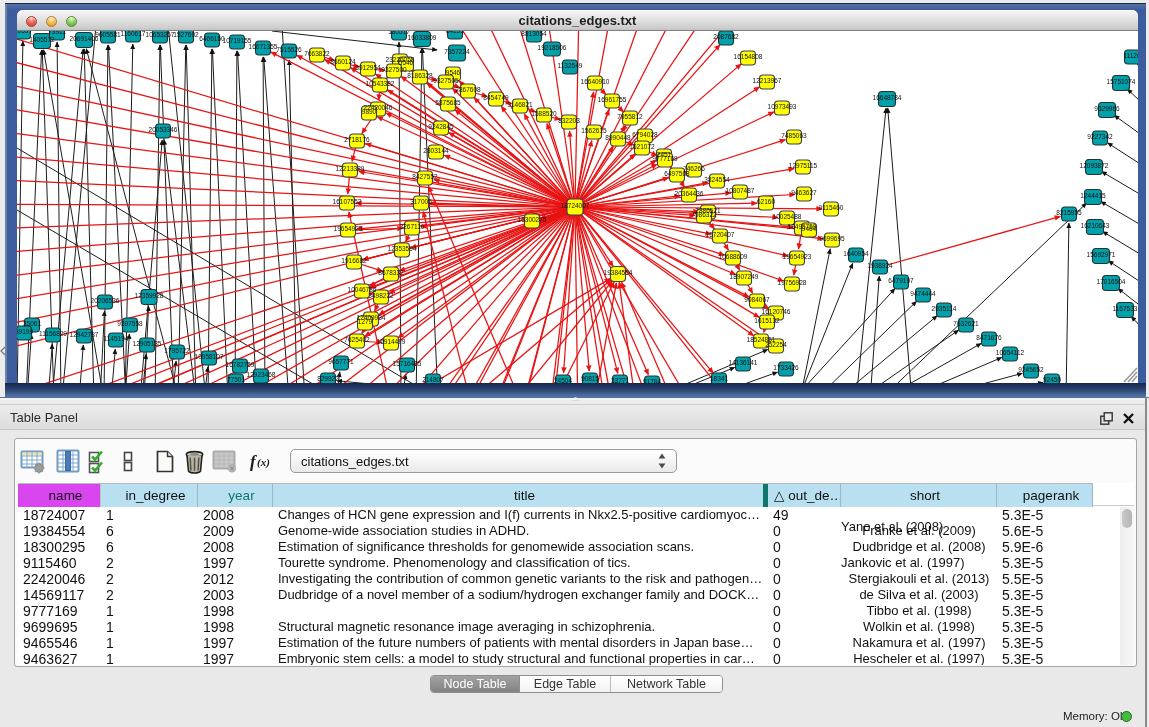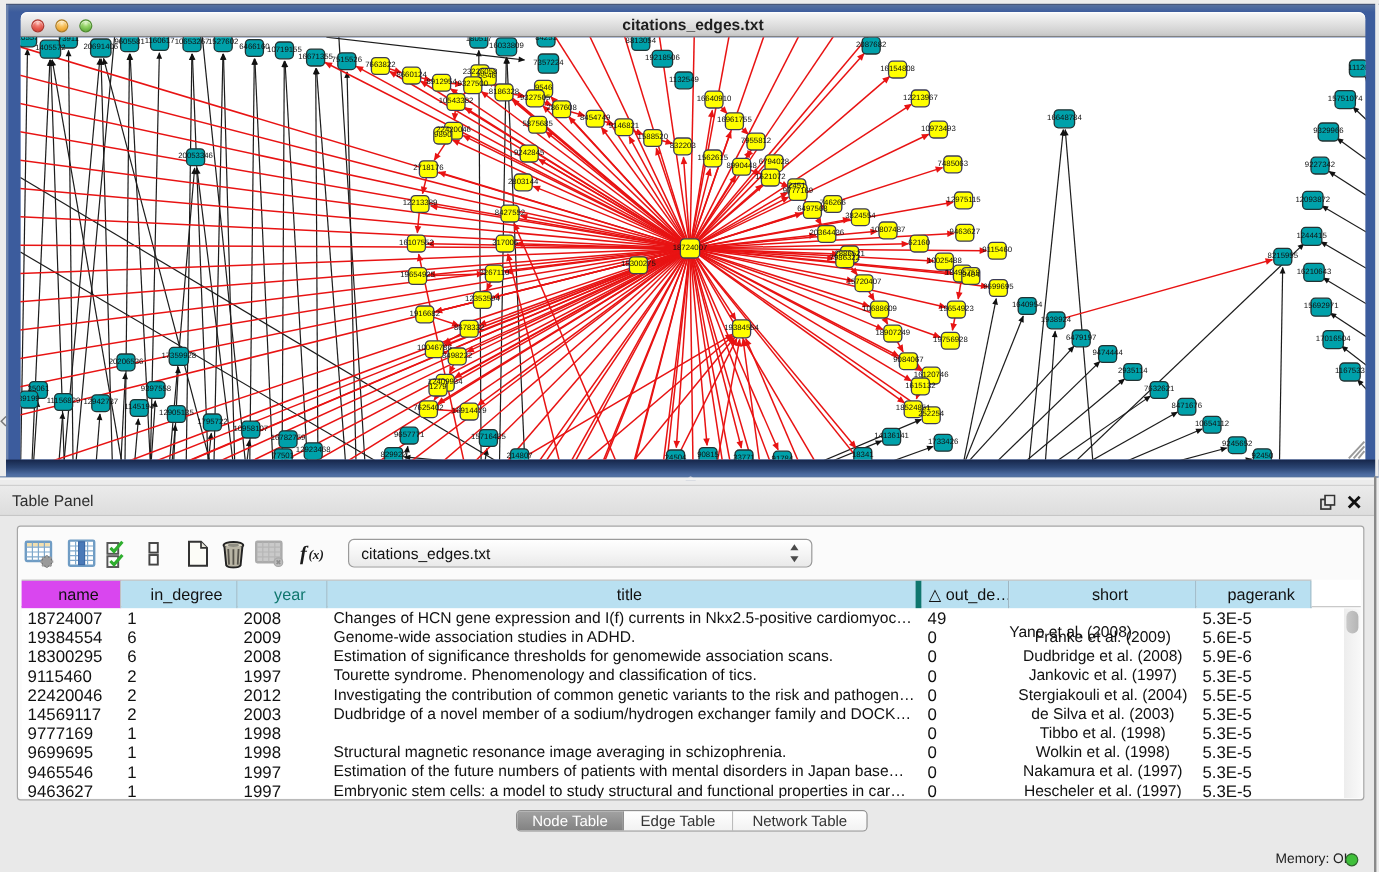--- a/index.html
+++ b/index.html
@@ -701,30 +701,30 @@
       <div style="position:absolute;left:755px;width:68px;top:0;height:16px;overflow:hidden;white-space:nowrap;font-size:14px">0</div>
       <div style="position:absolute;left:823px;width:156px;top:0;height:16px;text-align:center;overflow:hidden;white-space:nowrap;font-size:13px">Dudbridge et al. (2008)</div>
       <div style="position:absolute;left:984px;width:91px;top:0;height:16px;overflow:hidden;white-space:nowrap;font-size:14px">5.9E-6</div>
     </div>
     <div style="position:absolute;left:0;top:48px;width:1116px;height:16px;font-size:13px;color:#111;line-height:16px">
       <div style="position:absolute;left:5px;width:78px;top:0;height:16px;overflow:hidden;white-space:nowrap;font-size:14px">9115460</div>
       <div style="position:absolute;left:88px;width:92px;top:0;height:16px;overflow:hidden;white-space:nowrap;font-size:14px">2</div>
       <div style="position:absolute;left:185px;width:70px;top:0;height:16px;overflow:hidden;white-space:nowrap;font-size:14px">1997</div>
       <div style="position:absolute;left:260px;width:490px;top:0;height:16px;overflow:hidden;white-space:nowrap;font-size:13px">Tourette syndrome. Phenomenology and classification of tics.</div>
       <div style="position:absolute;left:755px;width:68px;top:0;height:16px;overflow:hidden;white-space:nowrap;font-size:14px">0</div>
-      <div style="position:absolute;left:823px;width:156px;top:0;height:16px;text-align:center;overflow:hidden;white-space:nowrap;font-size:13px">Jankovic et al. (1997)</div>
+      <div style="position:absolute;left:823px;width:156px;top:0;height:16px;text-align:left;overflow:hidden;white-space:nowrap;font-size:13px">Jankovic et al. (1997)</div>
       <div style="position:absolute;left:984px;width:91px;top:0;height:16px;overflow:hidden;white-space:nowrap;font-size:14px">5.3E-5</div>
     </div>
     <div style="position:absolute;left:0;top:64px;width:1116px;height:16px;font-size:13px;color:#111;line-height:16px">
       <div style="position:absolute;left:5px;width:78px;top:0;height:16px;overflow:hidden;white-space:nowrap;font-size:14px">22420046</div>
       <div style="position:absolute;left:88px;width:92px;top:0;height:16px;overflow:hidden;white-space:nowrap;font-size:14px">2</div>
       <div style="position:absolute;left:185px;width:70px;top:0;height:16px;overflow:hidden;white-space:nowrap;font-size:14px">2012</div>
       <div style="position:absolute;left:260px;width:490px;top:0;height:16px;overflow:hidden;white-space:nowrap;font-size:13px">Investigating the contribution of common genetic variants to the risk and pathogen…</div>
       <div style="position:absolute;left:755px;width:68px;top:0;height:16px;overflow:hidden;white-space:nowrap;font-size:14px">0</div>
-      <div style="position:absolute;left:823px;width:156px;top:0;height:16px;text-align:center;overflow:hidden;white-space:nowrap;font-size:13px">Stergiakouli et al. (2004)</div>
+      <div style="position:absolute;left:823px;width:156px;top:0;height:16px;text-align:center;overflow:hidden;white-space:nowrap;font-size:13px">Stergiakouli et al. (2013)</div>
       <div style="position:absolute;left:984px;width:91px;top:0;height:16px;overflow:hidden;white-space:nowrap;font-size:14px">5.5E-5</div>
     </div>
     <div style="position:absolute;left:0;top:80px;width:1116px;height:16px;font-size:13px;color:#111;line-height:16px">
       <div style="position:absolute;left:5px;width:78px;top:0;height:16px;overflow:hidden;white-space:nowrap;font-size:14px">14569117</div>
       <div style="position:absolute;left:88px;width:92px;top:0;height:16px;overflow:hidden;white-space:nowrap;font-size:14px">2</div>
       <div style="position:absolute;left:185px;width:70px;top:0;height:16px;overflow:hidden;white-space:nowrap;font-size:14px">2003</div>
       <div style="position:absolute;left:260px;width:490px;top:0;height:16px;overflow:hidden;white-space:nowrap;font-size:13px">Dudbridge of a novel member of a sodium/hydrogen exchanger family and DOCK…</div>
       <div style="position:absolute;left:755px;width:68px;top:0;height:16px;overflow:hidden;white-space:nowrap;font-size:14px">0</div>
       <div style="position:absolute;left:823px;width:156px;top:0;height:16px;text-align:center;overflow:hidden;white-space:nowrap;font-size:13px">de Silva et al. (2003)</div>
       <div style="position:absolute;left:984px;width:91px;top:0;height:16px;overflow:hidden;white-space:nowrap;font-size:14px">5.3E-5</div>

